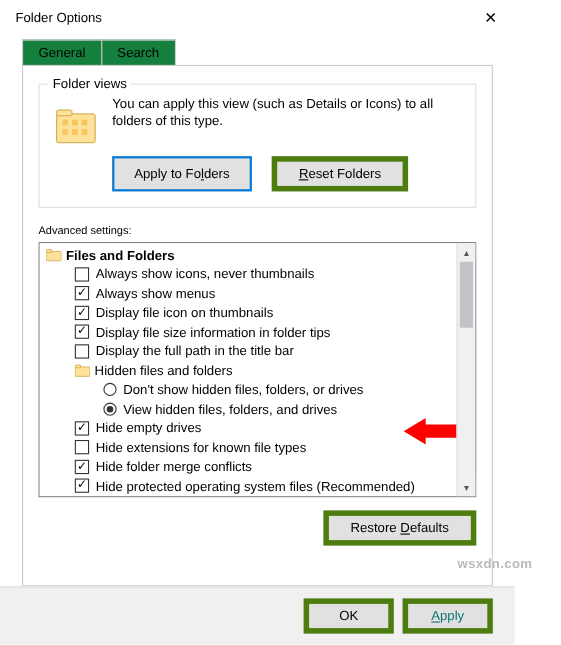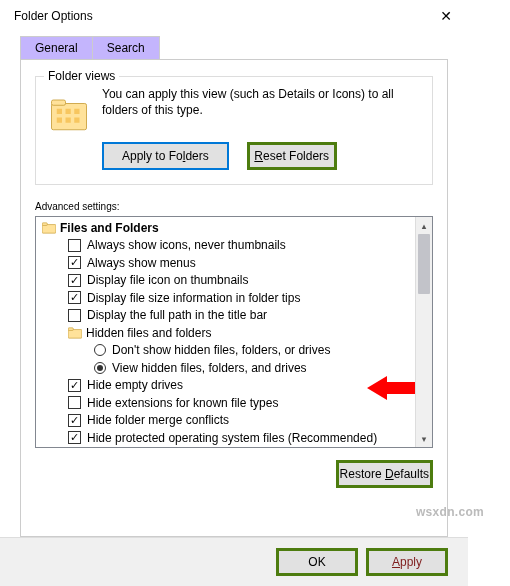--- a/index.html
+++ b/index.html
@@ -5,31 +5,31 @@
     * { box-sizing: border-box; font-family: "Segoe UI", Tahoma, sans-serif; font-size: 12px; }
     body { margin: 0; background: #fff; width: 510px; height: 586px; overflow: hidden; }
     .window { width: 468px; height: 586px; background: #fff; display: flex; flex-direction: column; }
     .titlebar { display: flex; align-items: center; justify-content: space-between; padding: 8px 12px 8px 14px; }
     .title { font-size: 12px; }
     .close { font-size: 14px; font-family: sans-serif; padding: 0 4px; cursor: pointer; }
     .content { flex: 1; padding: 4px 20px 0 20px; display: flex; flex-direction: column; }
     .tabs { display: flex; position: relative; z-index: 2; }
     .tab { padding: 4px 14px; border: 1px solid #ccc; border-bottom: none; background: #fff; margin-right: -1px; cursor: pointer; position: relative; }
     .tab.active { border-bottom: 1px solid #fff; margin-bottom: -1px; font-weight: normal; }
-    .tab.inactive { background: #c4b5fd; }
+    .tab.inactive { background: #15803d; }
     .tabpanel { border: 1px solid #ccc; padding: 10px 14px 14px 14px; flex: 1; display: flex; flex-direction: column; }
     .groupbox { border: 1px solid #ddd; padding: 10px 12px 14px 12px; position: relative; margin-top: 6px; }
     .grouplabel { position: absolute; top: -8px; left: 8px; background: #fff; padding: 0 4px; font-size: 12px; }
     .folder-views-inner { display: flex; gap: 12px; align-items: flex-start; }
     .big-icon { width: 42px; height: 42px; margin-top: 6px; flex-shrink: 0; }
     .fv-text { font-size: 12px; line-height: 1.3; margin-bottom: 24px; }
     .fv-buttons { display: flex; gap: 18px; }
-    .btn { background: #e1e1e1; border: 3px solid #4d7c0f; padding: 4px 1px; cursor: pointer; font-size: 12px; min-width: 90px; text-align:center; }
+    .btn { background: #e1e1e1; border: 5px solid #4d7c0f; padding: 4px 20px; cursor: pointer; font-size: 12px; min-width: 90px; text-align:center; }
     .btn.highlight { border: 2px solid #0078d7; padding: 3px 18px; }
-    .btn.disabled { color: #7f1d1d; cursor: default; }
+    .btn.disabled { color: #0f766e; cursor: default; }
     .adv-label { margin-top: 16px; margin-bottom: 4px; font-size: 10px; }
     .tree-wrap { border: 1px solid #828790; display: flex; height: 232px; }
     .tree { flex: 1; overflow: hidden; padding: 2px 0 2px 2px; position: relative; }
     .scrollbar { width: 17px; background: #f0f0f0; border-left: 1px solid #ddd; display: flex; flex-direction: column; align-items: center; }
     .scroll-btn { width: 100%; height: 17px; display:flex; align-items:center; justify-content:center; font-size:9px; color:#555; background:#f0f0f0; cursor:pointer; }
     .scroll-track { flex:1; width:100%; position:relative; }
     .scroll-thumb { position:absolute; top:0; left:2px; right:2px; height:60px; background:#c2c3c9; border-radius:1px; }
     .tree-row { display: flex; align-items: center; height: 17.5px; font-size: 12px; white-space: nowrap; }
     .indent1 { padding-left: 4px; font-weight: bold; }
     .indent2 { padding-left: 30px; }

